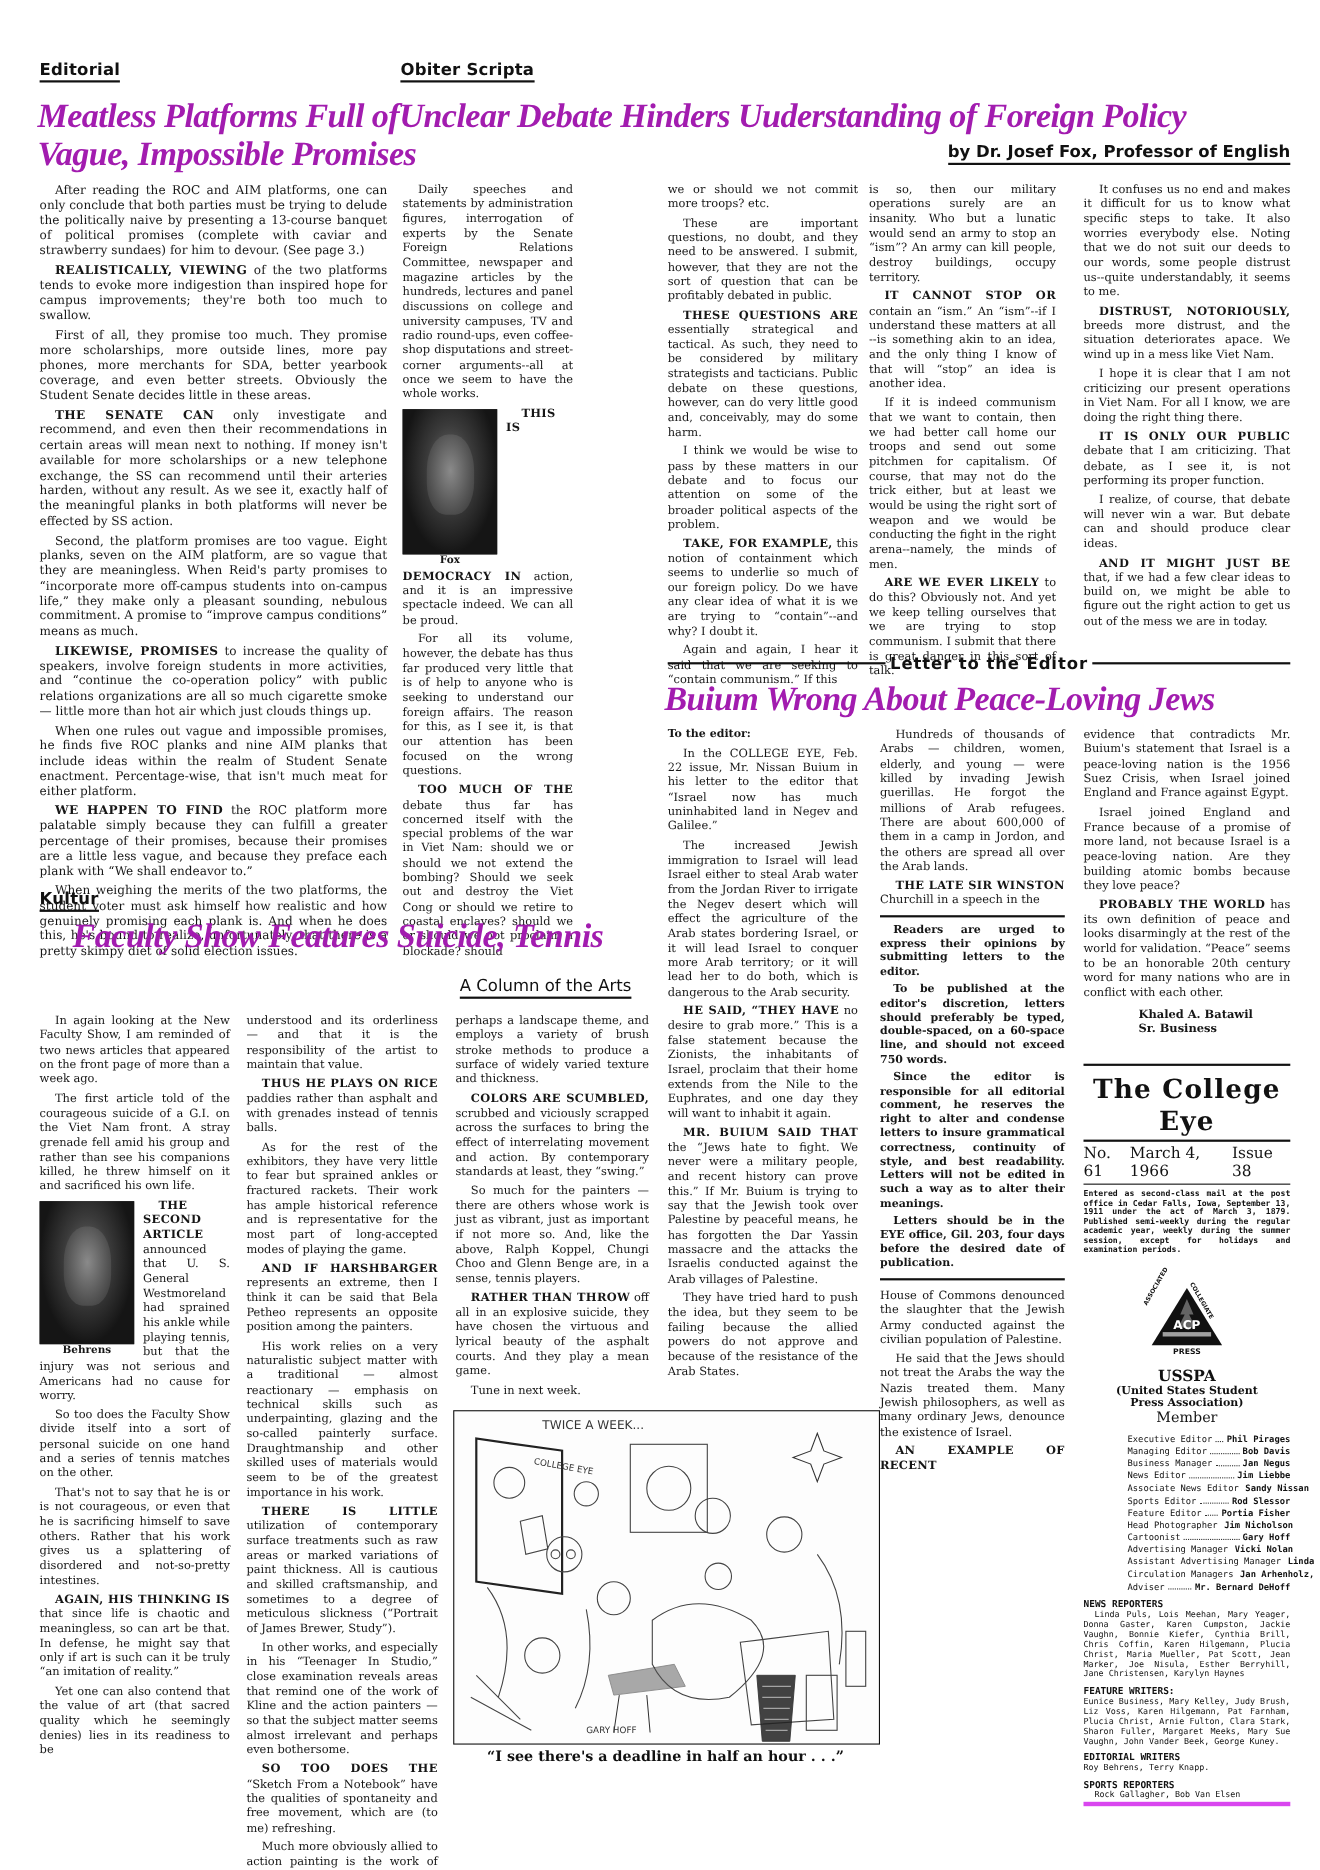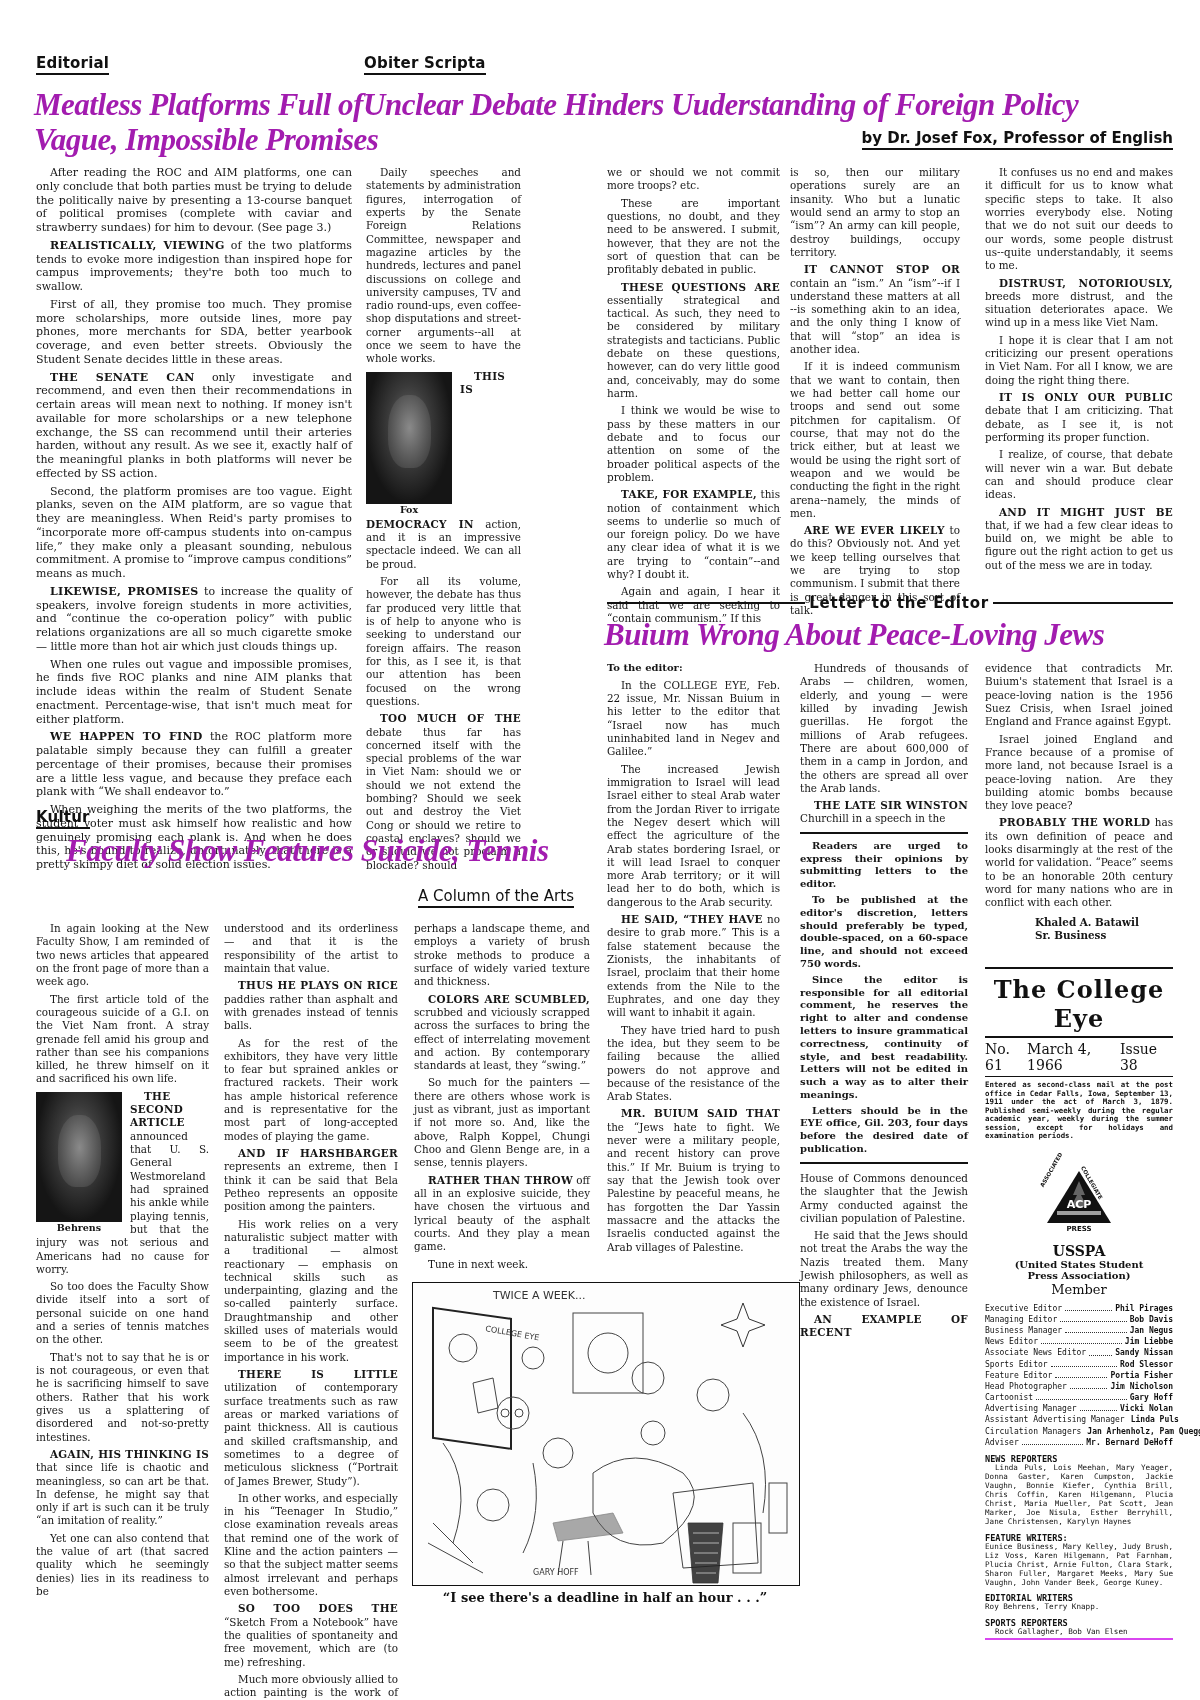--- a/index.html
+++ b/index.html
@@ -15,21 +15,21 @@
   .photo { background: #2a2a2a; background-image: radial-gradient(ellipse at 50% 40%, #6a6a6a 0%, #3a3a3a 35%, #151515 70%); float: left; margin: 2px 8px 2px 0; position: relative; }
   .photo .face { position: absolute; left: 25%; top: 18%; width: 50%; height: 55%; border-radius: 45% 45% 40% 40%; background: radial-gradient(ellipse at 50% 45%, #8a8a8a 0%, #555 60%, #333 100%); }
   .photo-caption { font-family: "DejaVu Serif", serif; font-weight: bold; font-size: 9.5px; text-align: center; clear: left; }
   .photo-wrap { float: left; margin: 2px 8px 2px 0; }
   .rule { background: #111; height: 2px; }
   .notice { font-weight: bold; font-family: "DejaVu Serif", serif; font-size: 10px; line-height: 1.28; text-align: justify; }
   .notice p { margin: 0 0 3px 0; text-indent: 12px; }
   .masthead { font-family: "DejaVu Serif", serif; font-weight: bold; font-size: 24px; text-align: center; letter-spacing: 1px; }
   .mast-info { font-family: "DejaVu Serif", serif; font-size: 14px; display: flex; justify-content: space-between; }
   .entered { font-family: "DejaVu Sans Mono", monospace; font-size: 7.4px; line-height: 1.15; text-align: justify; font-weight: bold; }
-  .staff-row { font-family: "DejaVu Sans Mono", monospace; font-size: 8px; display: flex; justify-content: space-between; line-height: 1.4; }
+  .staff-row { font-family: "DejaVu Sans Mono", monospace; font-size: 8px; display: flex; justify-content: space-between; line-height: 1.4; margin-left: 40px; }
   .staff-row .role { white-space: nowrap; }
   .staff-row .dots { flex: 1; border-bottom: 1px dotted #333; margin: 0 3px 3px 3px; }
   .staff-row .name { font-weight: bold; white-space: nowrap; }
   .staff-head { font-family: "DejaVu Sans Mono", monospace; font-weight: bold; font-size: 8.6px; margin-top: 6px; }
   .staff-list { font-family: "DejaVu Sans Mono", monospace; font-size: 7.6px; line-height: 1.18; text-align: justify; }
   .cartoon { border: 1.5px solid #111; background: #fdfdfd; overflow: hidden; }
   .cartoon-caption { font-family: "DejaVu Serif", serif; font-weight: bold; font-size: 13px; text-align: center; }
   .ussp { text-align: center; font-family: "DejaVu Serif", serif; font-weight: bold; }
 </style>
 </head>
@@ -103,22 +103,22 @@
   <div style="width:180px; height:2px; background:#111;"></div>
 </div>
 <div class="abs headline" style="left:604px; top:618px; width:570px; font-size:31px; white-space:nowrap;">Buium Wrong About Peace-Loving Jews</div>
 
 <div class="abs col" style="left:607px; top:662px; width:173px;">
   <p class="noindent" style="font-weight:bold; font-size:10px;">To the editor:</p>
   <div id="letter-col1">
       <p><span>In the COLLEGE EYE, Feb. 22 issue, Mr. Nissan Buium in his letter to the editor that “Israel now has much uninhabited land in Negev and Galilee.”</span></p>
       <p><span>The increased Jewish immigration to Israel will lead Israel either to steal Arab water from the Jordan River to irrigate the Negev desert which will effect the agriculture of the Arab states bordering Israel, or it will lead Israel to conquer more Arab territory; or it will lead her to do both, which is dangerous to the Arab security.</span></p>
       <p><span class="lead">HE SAID, “THEY HAVE</span><span> no desire to grab more.” This is a false statement because the Zionists, the inhabitants of Israel, proclaim that their home extends from the Nile to the Euphrates, and one day they will want to inhabit it again.</span></p>
+      <p><span class="lead">MR. BUIUM SAID THAT</span><span> the “Jews hate to fight. We never were a military people, and recent history can prove this.” If Mr. Buium is trying to say that the Jewish took over Palestine by peaceful means, he has forgotten the Dar Yassin massacre and the attacks the Israelis conducted against the Arab villages of Palestine.</span></p>
       <p><span>They have tried hard to push the idea, but they seem to be failing because the allied powers do not approve and because of the resistance of the Arab States.</span></p>
-      <p><span class="lead">MR. BUIUM SAID THAT</span><span> the “Jews hate to fight. We never were a military people, and recent history can prove this.” If Mr. Buium is trying to say that the Jewish took over Palestine by peaceful means, he has forgotten the Dar Yassin massacre and the attacks the Israelis conducted against the Arab villages of Palestine.</span></p>
     </div>
 </div>
 <div class="abs col" style="left:800px; top:662px; width:168px;">
   <div id="letter-col2-top">
       <p><span>Hundreds of thousands of Arabs — children, women, elderly, and young — were killed by invading Jewish guerillas. He forgot the millions of Arab refugees. There are about 600,000 of them in a camp in Jordon, and the others are spread all over the Arab lands.</span></p>
       <p><span class="lead">THE LATE SIR WINSTON</span><span> Churchill in a speech in the</span></p>
     </div>
   <div class="rule" style="margin:6px 0;"></div>
   <div class="notice" id="letter-notice">
       <p>Readers are urged to express their opinions by submitting letters to the editor.</p>
@@ -244,21 +244,21 @@
       </div>
     </div>
 
   <div class="staff-head">NEWS REPORTERS</div>
   <div class="staff-list" style="text-indent:10px;">Linda Puls, Lois Meehan, Mary Yeager, Donna Gaster, Karen Cumpston, Jackie Vaughn, Bonnie Kiefer, Cynthia Brill, Chris Coffin, Karen Hilgemann, Plucia Christ, Maria Mueller, Pat Scott, Jean Marker, Joe Nisula, Esther Berryhill, Jane Christensen, Karylyn Haynes</div>
   <div class="staff-head">FEATURE WRITERS:</div>
   <div class="staff-list">Eunice Business, Mary Kelley, Judy Brush, Liz Voss, Karen Hilgemann, Pat Farnham, Plucia Christ, Arnie Fulton, Clara Stark, Sharon Fuller, Margaret Meeks, Mary Sue Vaughn, John Vander Beek, George Kuney.</div>
   <div class="staff-head">EDITORIAL WRITERS</div>
   <div class="staff-list">Roy Behrens, Terry Knapp.</div>
   <div class="staff-head">SPORTS REPORTERS</div>
-  <div class="staff-list" style="text-indent:10px; border-bottom:2px solid #d946ef; padding-bottom:1px;">Rock Gallagher, Bob Van Elsen</div>
+  <div class="staff-list" style="text-indent:10px; border-bottom:4px solid #d946ef; padding-bottom:1px;">Rock Gallagher, Bob Van Elsen</div>
 </div>
 
 <div class="abs section-label" style="left:36px; top:808px;">Kultur</div>
 <div class="abs headline" style="left:66px; top:834px; width:520px; font-size:31px; white-space:nowrap;">Faculty Show Features Suicide, Tennis</div>
 <div class="abs" style="left:418px; top:886px;">
   <span class="byline" style="font-weight:normal; font-size:15px;">A Column of the Arts</span>
 </div>
 
 <div class="abs col" style="left:36px; top:922px; width:173px;">
   <div id="kultur-col1-before">

